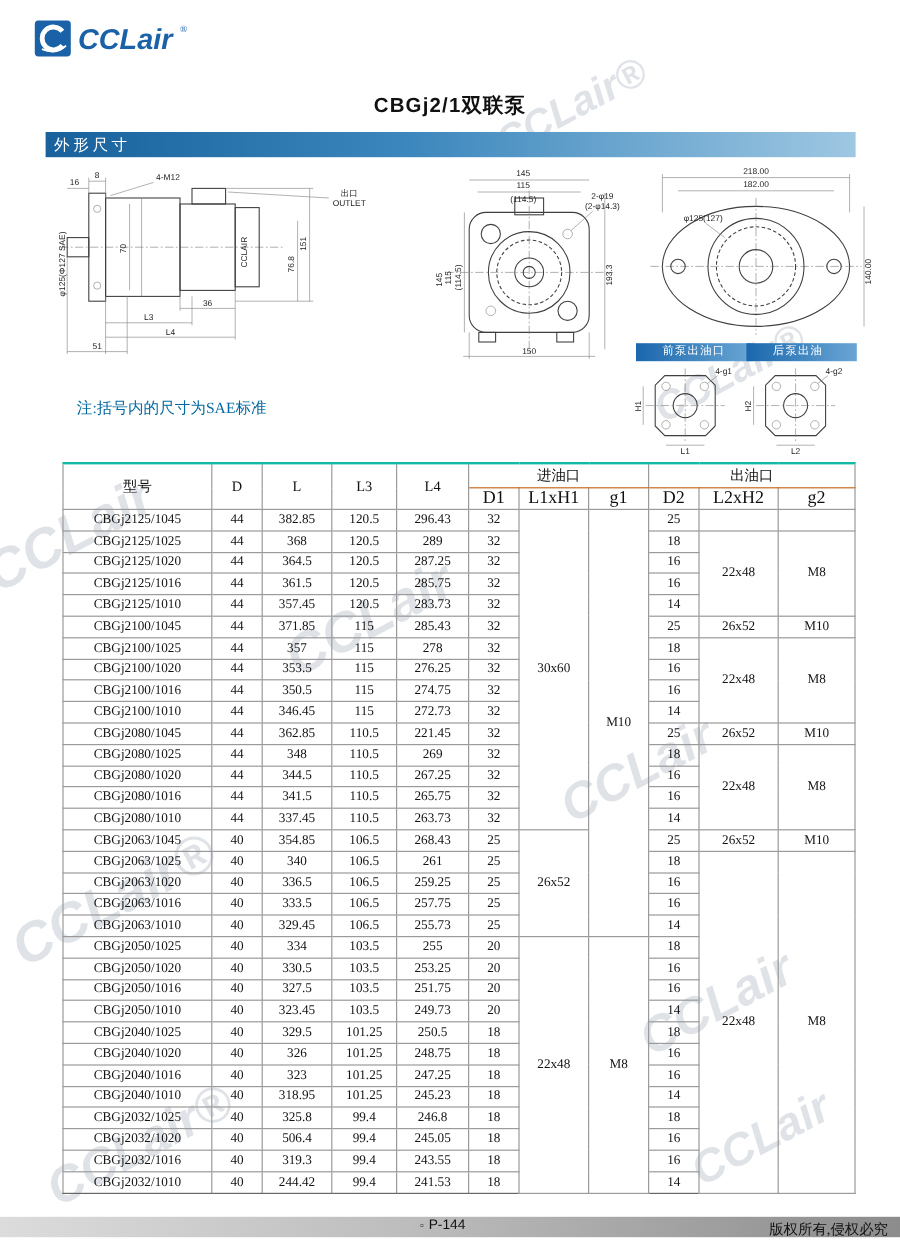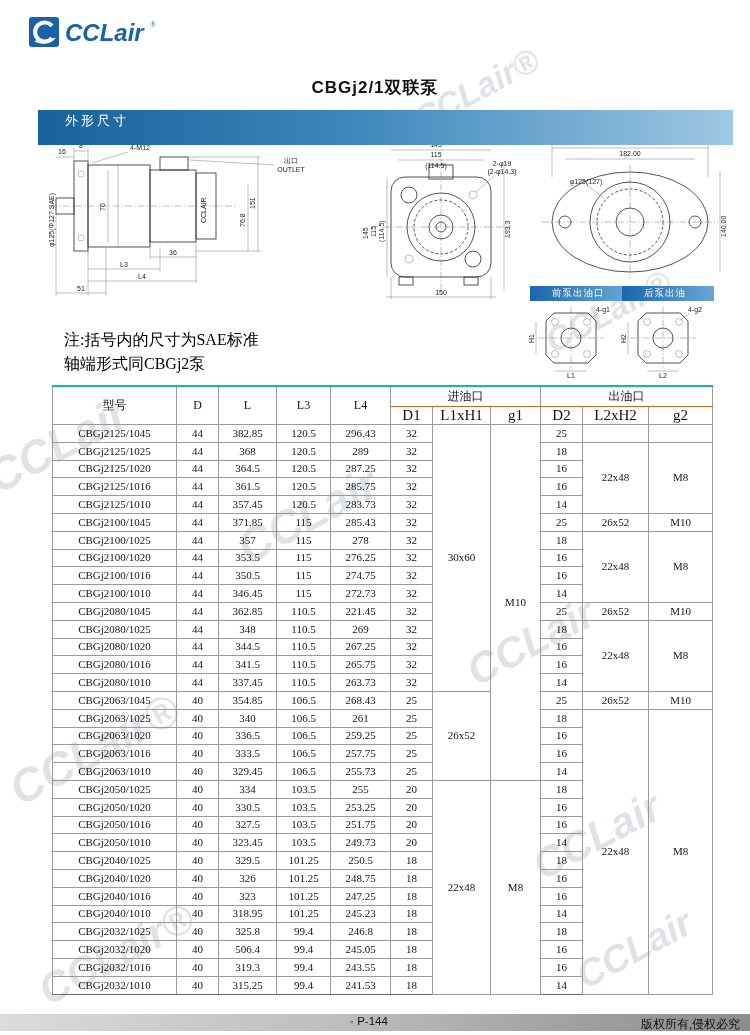--- a/index.html
+++ b/index.html
@@ -25,22 +25,22 @@
   
   .top-header { position:absolute; left:0; top:0; width:750px; height:62px; z-index:2; }
   .logo { position:absolute; left:28px; top:14px; }
   .tagline { position:absolute; right:38px; top:30px; font-family:"Liberation Sans",sans-serif;
              font-size:13px; font-weight:bold; color:#e8820c; letter-spacing:1px; }
 
   .page-title { position:absolute; left:0; top:76px; width:750px; text-align:center;
                 font-family:"Liberation Sans",sans-serif; font-size:17px; font-weight:bold;
                 color:#111; z-index:2; letter-spacing:1px; }
 
-  .section-bar { position:absolute; left:38px; top:110px; width:668px; height:35px;
-                 line-height:21px; padding-left:27px; color:#fff; z-index:2;
+  .section-bar { position:absolute; left:38px; top:110px; width:668px; height:21px;
+                 line-height:21px; padding-left:7px; color:#fff; z-index:2;
                  font-family:"Liberation Sans",sans-serif; font-size:13px; letter-spacing:3px;
                  background:linear-gradient(90deg,#18619c 0%, #3c87bd 45%, #9ec7e2 100%); }
 
   
   .drawings { position:absolute; left:38px; top:133px; width:676px; height:252px; z-index:1; }
   .dwg { position:absolute; }
   .dwg line,.dwg rect,.dwg circle,.dwg ellipse,.dwg path,.dwg polygon
         { stroke:#3f3f3f; stroke-width:0.9; fill:none; }
   .dwg .thin { stroke:#8a8a8a; stroke-width:0.55; }
   .dwg .cl   { stroke:#7a7a7a; stroke-width:0.5; stroke-dasharray:7 2 1.5 2; }
@@ -50,21 +50,21 @@
   .dwg-front  { left:318px; top:6px; }
   .dwg-oval   { left:492px; top:4px; }
   .dwg-mini1  { left:490px; top:170px; }
   .dwg-mini2  { left:582px; top:170px; }
   .port-chip { position:absolute; height:15px; line-height:15px; padding:0 22px; color:#fff;
                font-family:Liberation Serif, serif; font-size:9.5px; letter-spacing:1px;
                background:linear-gradient(90deg,#1a67ad,#6aa6d4); }
   .chip1 { left:492px; top:153px; }
   .chip2 { left:584px; top:153px; }
 
-  .notes { position:absolute; left:64px; top:328px; z-index:2; font-size:16px; line-height:24px; color:#000000; }
+  .notes { position:absolute; left:64px; top:328px; z-index:2; font-size:13px; line-height:24px; color:#0369a1; }
 
   
   .table-wrap { position:absolute; left:52px; top:385px; z-index:1; }
   table.dims { border-collapse:collapse; table-layout:fixed; width:660px;
                border-top:2px solid #14b8a6; }
   table.dims th, table.dims td { border:1px solid #9a9a9a; padding:0; text-align:center;
                vertical-align:middle; font-weight:normal; white-space:nowrap; overflow:hidden; }
   table.dims thead th { font-size:12px; height:19px; color:#111; }
   table.dims thead tr.sub th { height:16px; font-size:15px; }
   table.dims th.port { border-bottom:1px solid #c96a1f; }
@@ -256,21 +256,20 @@
       <line class="thin" x1="70" y1="10" x2="61" y2="17"></line>
       <line class="thin" x1="8" y1="19" x2="8" y2="51"></line>
       <text transform="translate(6,40) rotate(-90)" font-size="6">H2</text>
       <line class="thin" x1="27" y1="68" x2="59" y2="68"></line>
       <text x="43" y="75" text-anchor="middle" font-size="6">L2</text>
     </svg>
   </div>
 
   <div class="notes">
     <div>注:括号内的尺寸为SAE标准</div>
-    <div>轴端形式同CBGj2泵</div>
   </div>
 
   <div class="table-wrap">
     <table class="dims">
       <colgroup>
         <col style="width:124px">
           <col style="width:42px">
           <col style="width:58px">
         <col style="width:54px">
           <col style="width:60px">
@@ -597,21 +596,21 @@
             <td>40</td>
             <td>319.3</td>
             <td>99.4</td>
             <td>243.55</td>
             <td>18</td>
             <td>16</td>
           </tr>
           <tr>
             <td>CBGj2032/1010</td>
             <td>40</td>
-            <td>315.25</td>
+            <td>244.42</td>
             <td>99.4</td>
             <td>241.53</td>
             <td>18</td>
             <td>14</td>
           </tr>
         </tbody>
     </table>
   </div>
 
   <div class="footer-bar"></div>

